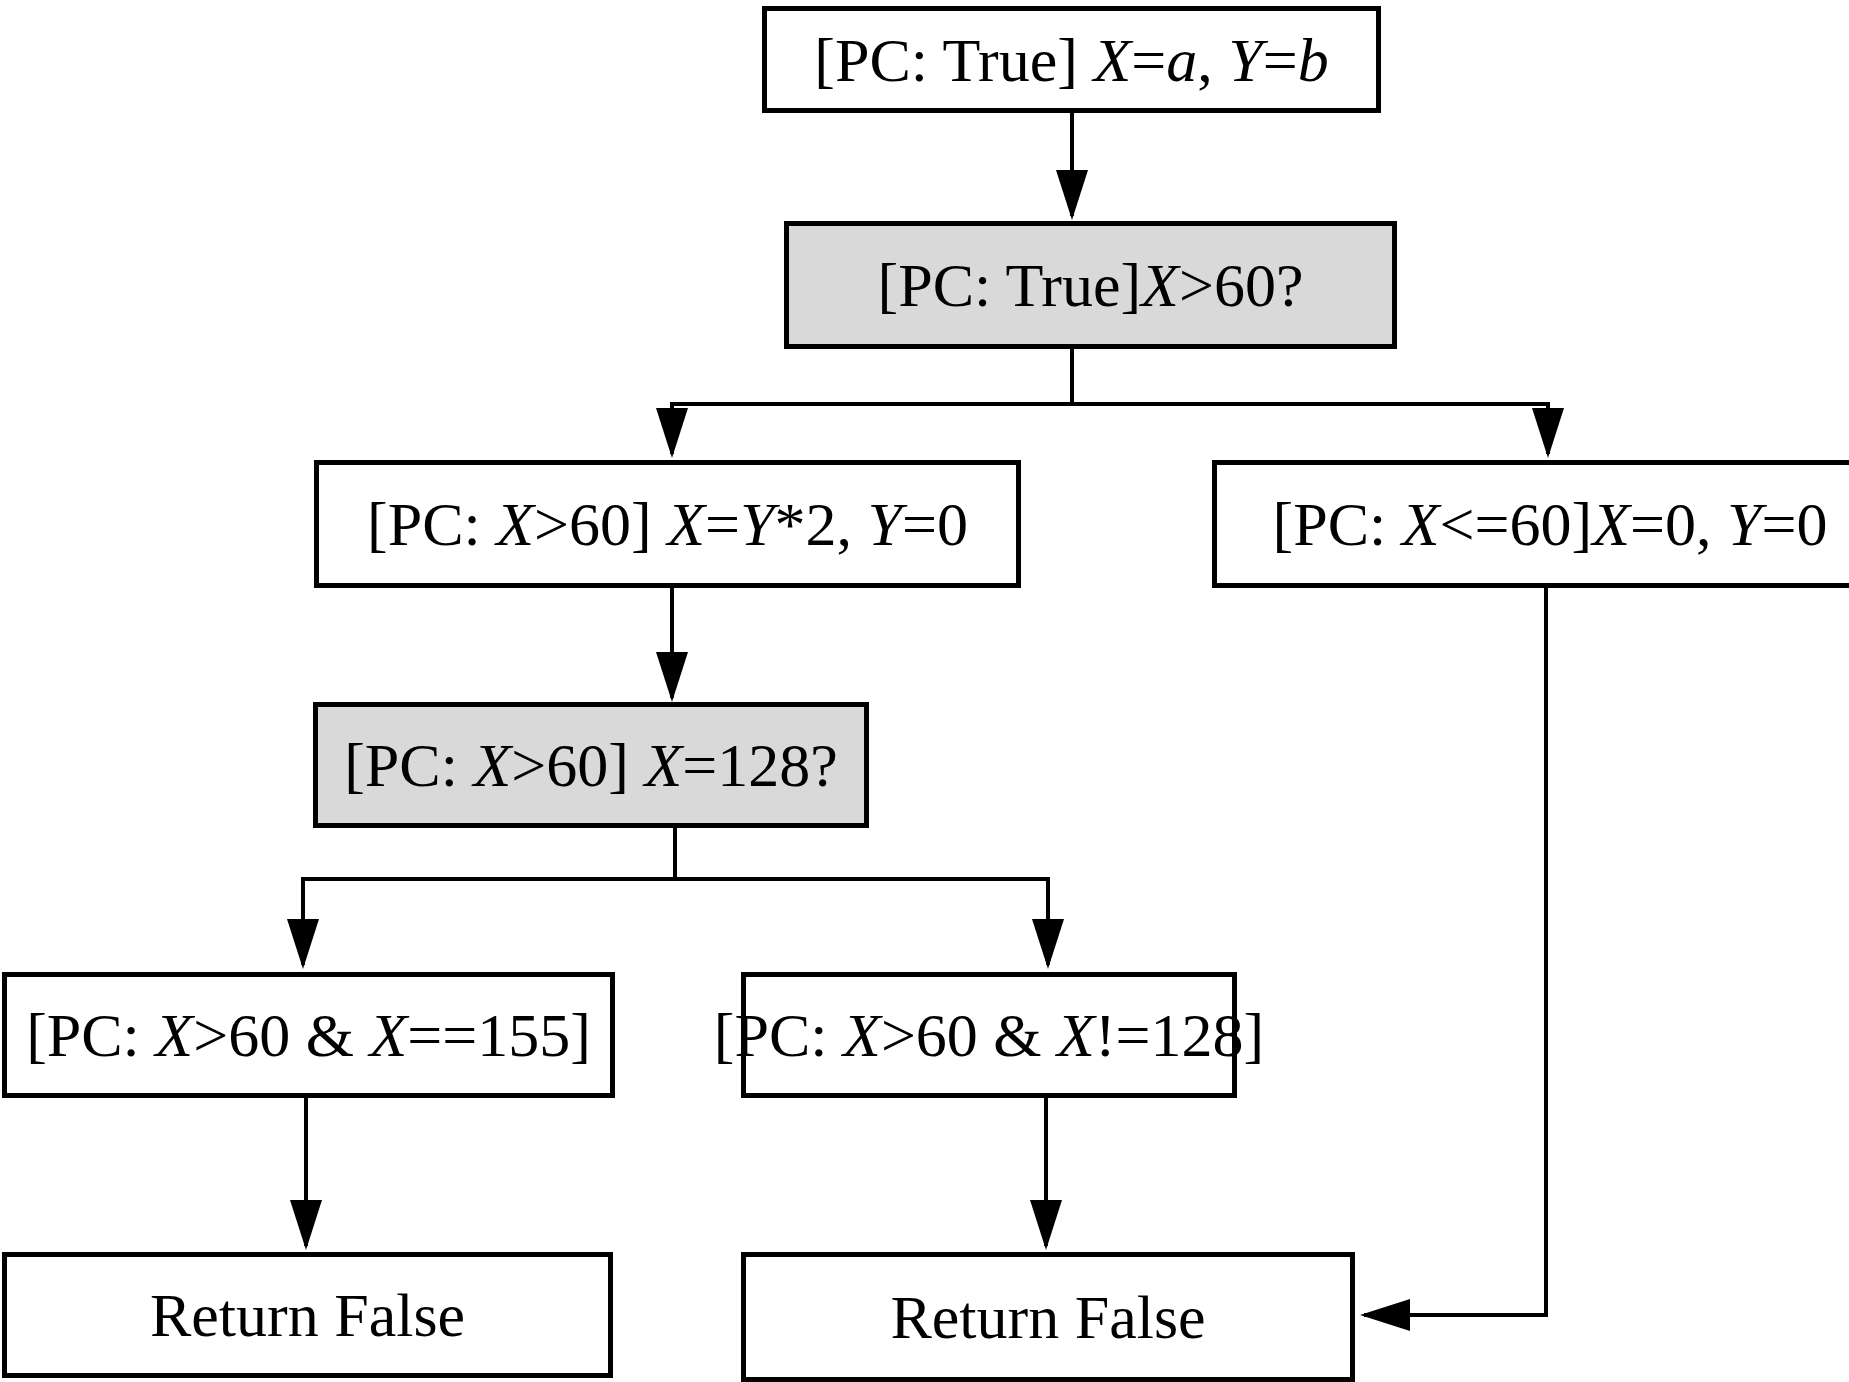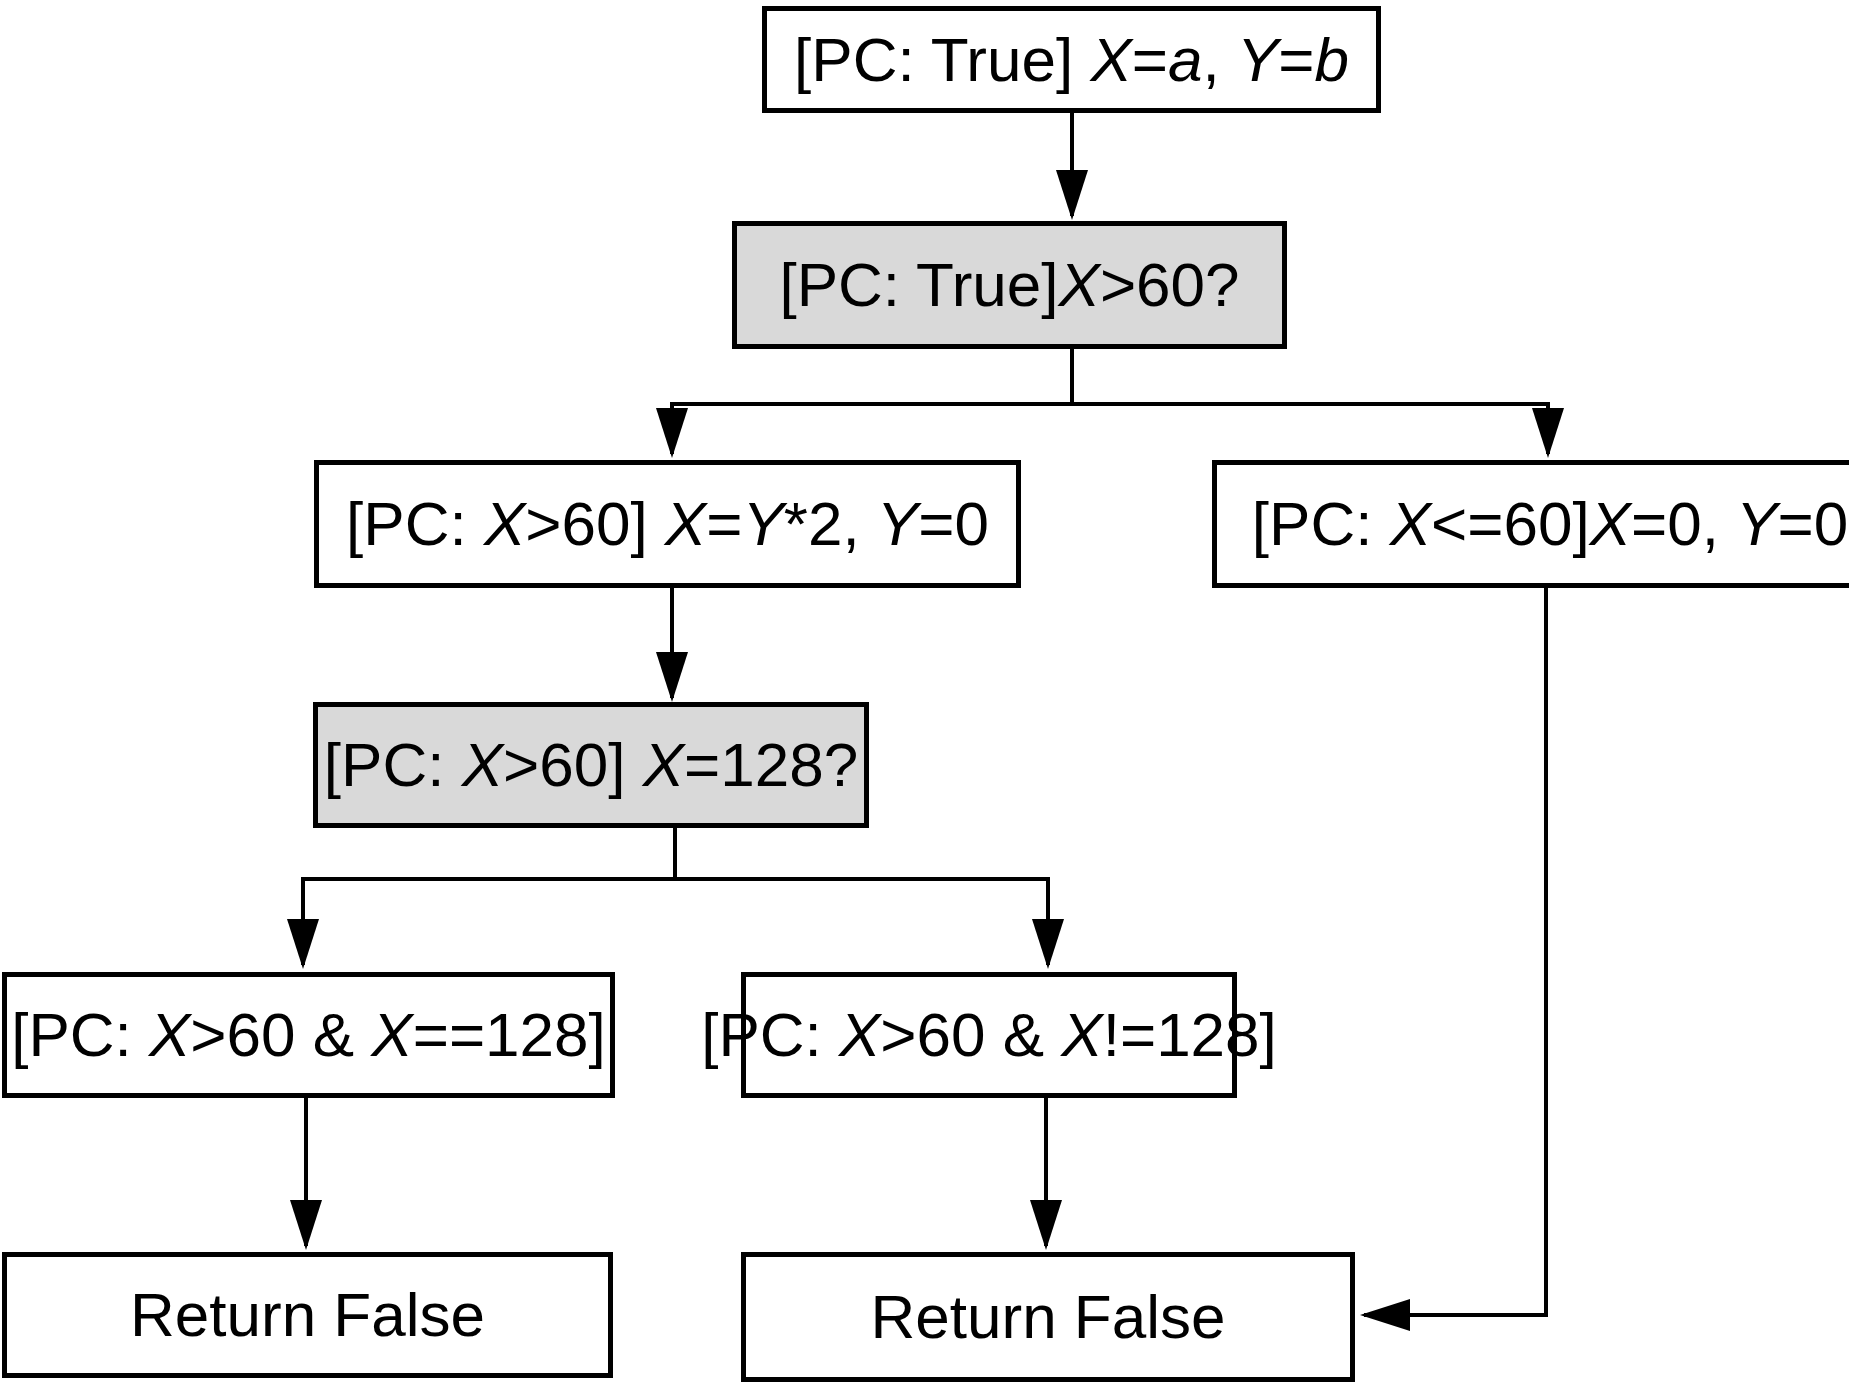--- a/index.html
+++ b/index.html
@@ -5,21 +5,21 @@
   html, body {
     margin: 0;
     padding: 0;
     background: var(--background, #fff);
   }
   .canvas {
     position: relative;
     width: 1849px;
     height: 1382px;
     background: var(--background, #fff);
-    font-family: Liberation Sans, sans-serif;
+    font-family: Liberation Serif, serif;
     overflow: hidden;
   }
   .connectors {
     position: absolute;
     left: 0;
     top: 0;
     width: 1849px;
     height: 1382px;
     pointer-events: none;
   }
@@ -75,38 +75,38 @@
 
     <path d="M1046,1098 L1046,1244" marker-end="url(#arrow)"></path>
 
     <path d="M1546,588 L1546,1315 L1366,1315" marker-end="url(#arrow)"></path>
   </svg>
 
   <div class="node process" style="left:762px; top:6px; width:619px; height:107px">
     <span class="label"><span>[PC: True] </span><span class="var">X</span><span>=</span><span class="var">a</span><span>, </span><span class="var">Y</span><span>=</span><span class="var">b</span></span>
   </div>
 
-  <div class="node decision" style="left:732px; top:221px; width:555px; height:128px">
+  <div class="node decision" style="left:784px; top:221px; width:613px; height:128px">
     <span class="label"><span>[PC: True]</span><span class="var">X</span><span>&gt;60?</span></span>
   </div>
 
   <div class="node process" style="left:314px; top:460px; width:707px; height:128px">
     <span class="label"><span>[PC: </span><span class="var">X</span><span>&gt;60] </span><span class="var">X</span><span>=</span><span class="var">Y</span><span>*2, </span><span class="var">Y</span><span>=0</span></span>
   </div>
 
   <div class="node process" style="left:1212px; top:460px; width:676px; height:128px">
     <span class="label"><span>[PC: </span><span class="var">X</span><span>&lt;=60]</span><span class="var">X</span><span>=0, </span><span class="var">Y</span><span>=0</span></span>
   </div>
 
   <div class="node decision" style="left:313px; top:702px; width:556px; height:126px">
     <span class="label"><span>[PC: </span><span class="var">X</span><span>&gt;60] </span><span class="var">X</span><span>=128?</span></span>
   </div>
 
   <div class="node process" style="left:2px; top:972px; width:613px; height:126px">
-    <span class="label"><span>[PC: </span><span class="var">X</span><span>&gt;60 &amp; </span><span class="var">X</span><span>==128]</span></span>
+    <span class="label"><span>[PC: </span><span class="var">X</span><span>&gt;60 &amp; </span><span class="var">X</span><span>==155]</span></span>
   </div>
 
   <div class="node process" style="left:741px; top:972px; width:496px; height:126px">
     <span class="label"><span>[PC: </span><span class="var">X</span><span>&gt;60 &amp; </span><span class="var">X</span><span>!=128]</span></span>
   </div>
 
   <div class="node process" style="left:2px; top:1252px; width:611px; height:126px">
     <span class="label"><span>Return False</span></span>
   </div>
 

